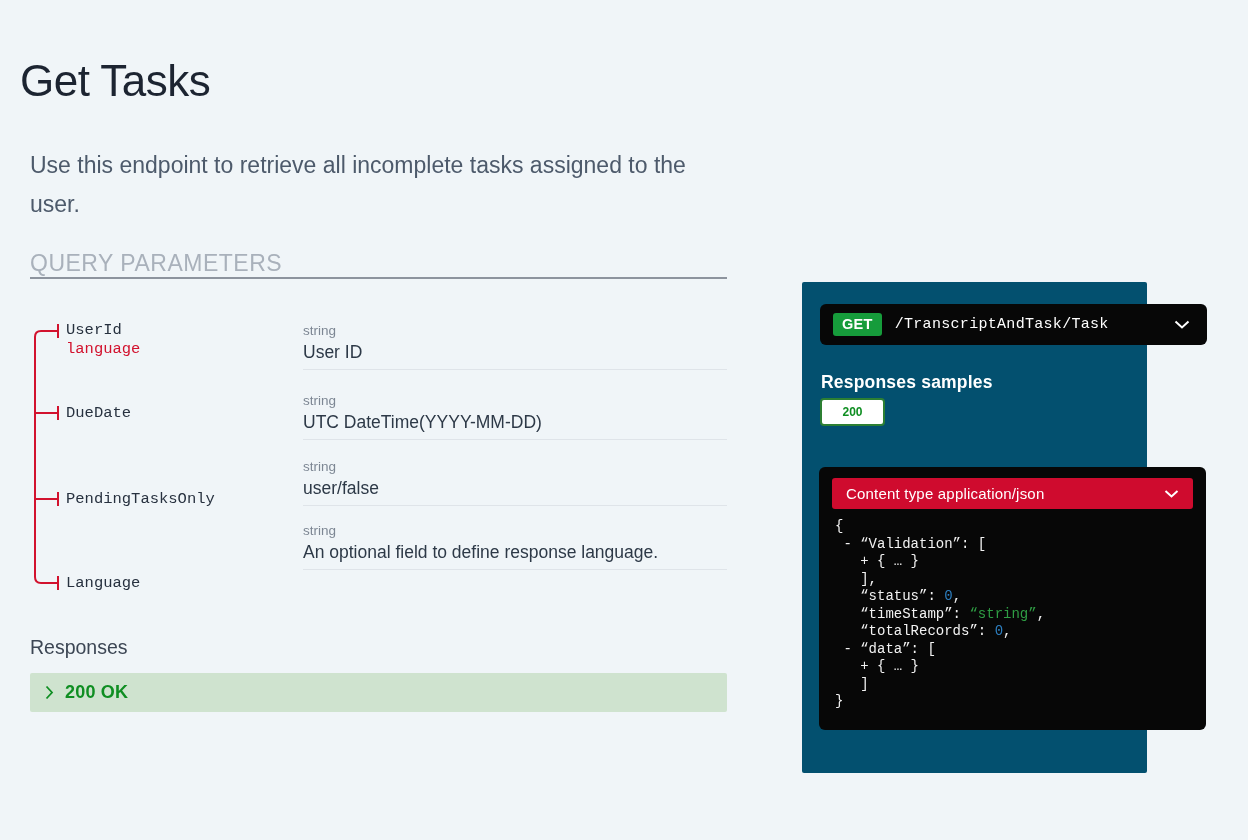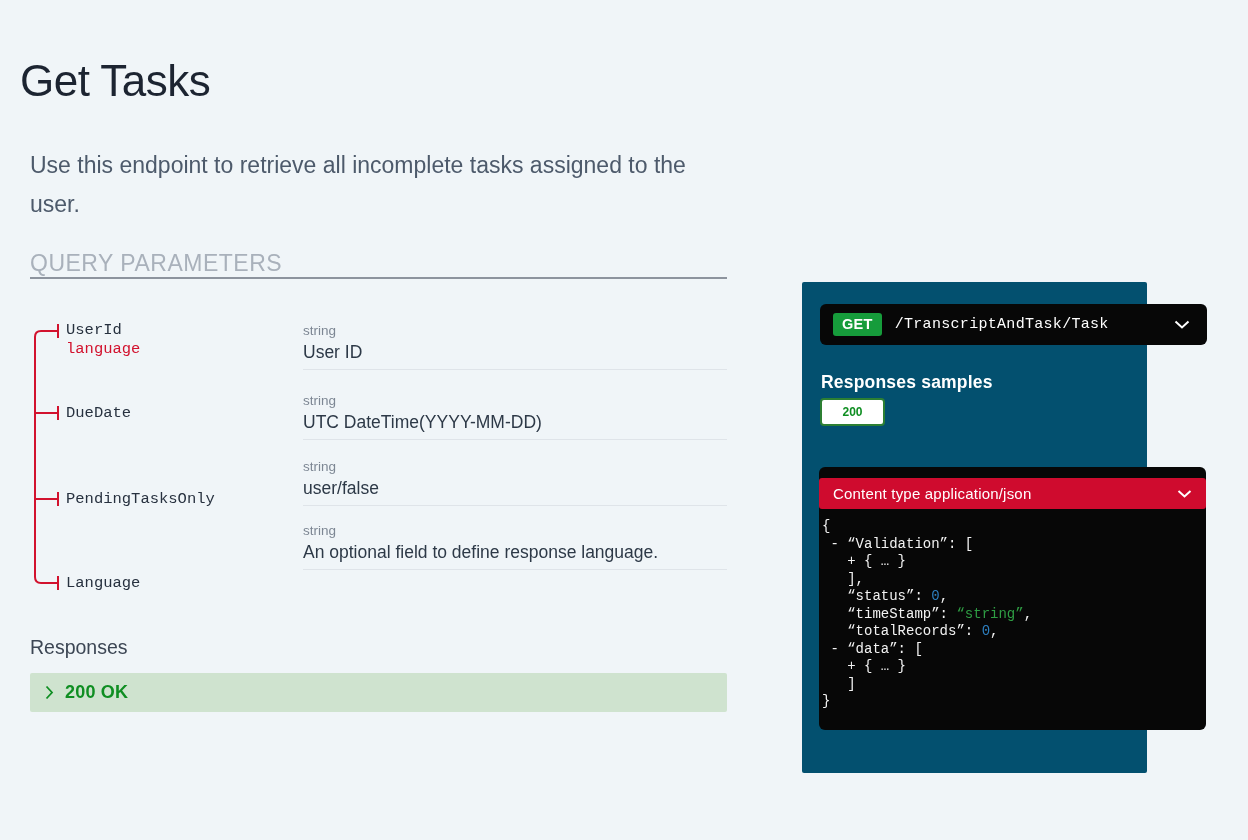--- a/index.html
+++ b/index.html
@@ -86,21 +86,21 @@
   }
   .sample-tab {
     position:absolute; left:18px; top:116px; width:65px; height:28px;
     background:#ffffff; border:2px solid #2c7f33; border-radius:4px;
     color:#0f8e22; font-weight:700; font-size:12px;
     display:flex; align-items:center; justify-content:center; cursor:pointer;
   }
 
   .code-card {
     position:absolute; left:17px; top:185px; width:387px; height:263px;
-    background:#070707; border-radius:6px; padding:11px 0;
+    background:#070707; border-radius:6px; padding:11px 13px;
   }
   .content-type-bar {
     height:31px; background:#cf0b2e; border-radius:3px;
     display:flex; align-items:center; padding:0 14px; cursor:pointer;
   }
   .content-type-label { color:#ffffff; font-size:15px; letter-spacing:0.2px; }
   .code {
     margin-top:9px; padding-left:3px;
     font-family:"Liberation Mono", monospace;
     font-size:14px; line-height:17.5px; color:#f2f2f2; white-space:pre;

